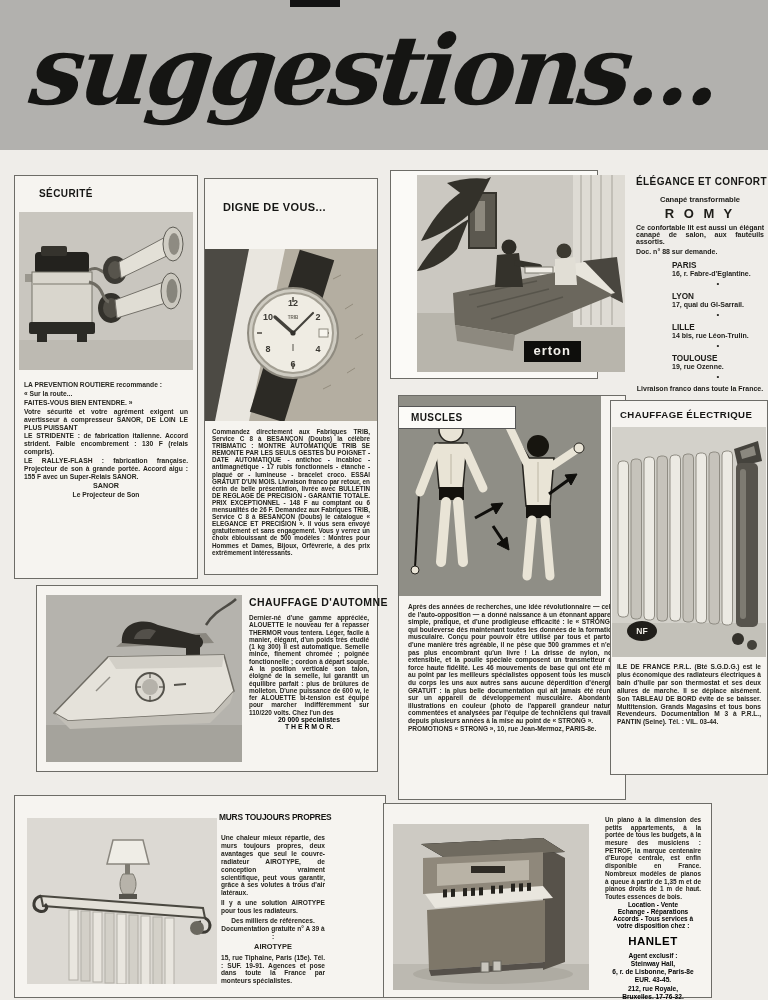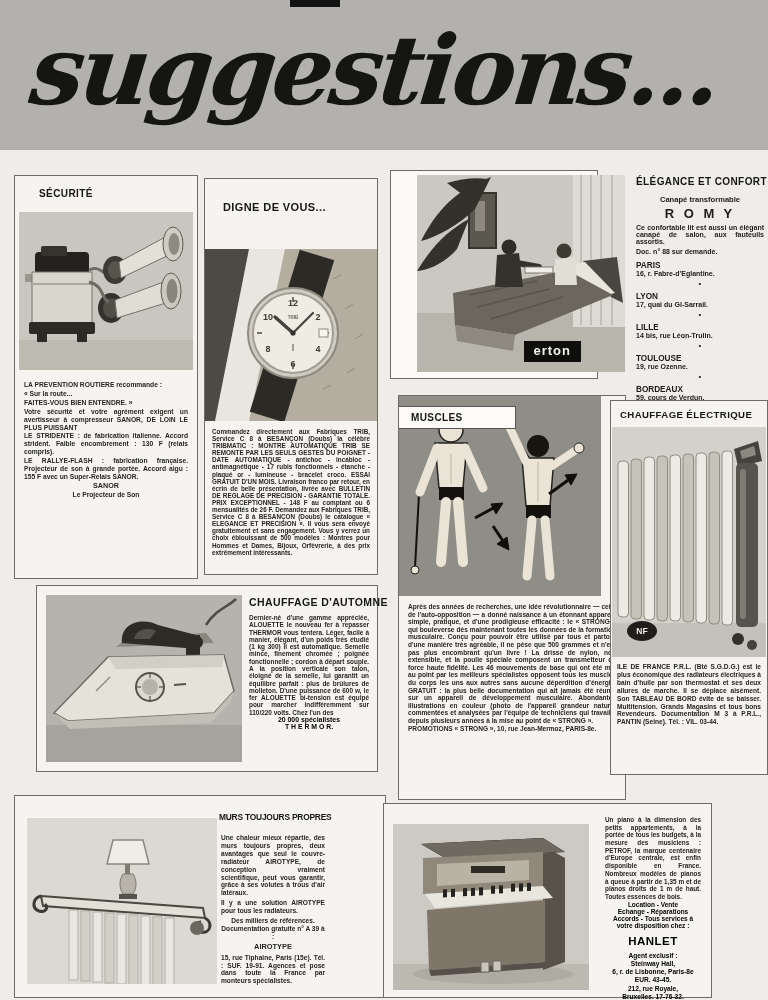--- a/index.html
+++ b/index.html
@@ -38,21 +38,21 @@
   .erton-label{position:absolute;right:16px;bottom:16px;background:#0e0e0c;color:#f3f1ec;
     font-weight:bold;font-size:13px;letter-spacing:1px;padding:2px 10px 4px 10px;}
 
   
   .elegance{position:absolute;left:636px;top:176px;width:128px;color:#1d1c18;}
   .elegance .box-title{display:block;text-align:center;font-size:10px;margin-bottom:8px;}
   .elegance .sub{font-size:7.6px;font-weight:bold;text-align:center;}
   .elegance .romy{font-size:13px;font-weight:bold;text-align:center;letter-spacing:3px;margin:2px 0 3px 0;}
   .elegance .etext{font-size:7px;font-weight:bold;text-align:justify;}
   .elegance .doc{font-size:7px;font-weight:bold;margin-top:3px;}
-  .elegance .city{margin-top:6px;}
+  .elegance .city{margin-top:6px;margin-left:36px;}
   .elegance .cname{font-size:8.2px;font-weight:bold;}
   .elegance .caddr{font-size:7px;font-weight:bold;}
   .elegance .bullet{text-align:center;font-size:8px;line-height:5px;margin-top:4px;}
   .elegance .efoot{font-size:7px;font-weight:bold;text-align:center;margin-top:6px;}
 
   
   .muscles-illu{position:absolute;left:0;top:0;width:202px;height:200px;}
   .muscles-label{position:absolute;left:0;top:10px;width:104px;height:21px;background:#fcfbf8;
     border:1px solid #555;border-left:none;line-height:21px;padding-left:12px;font-size:10px;}
   .muscles-text{position:absolute;left:9px;right:9px;top:207px;font-size:6.55px;line-height:1.16;}
@@ -239,25 +239,20 @@
       <div class="bullet">•</div>
     </div>
     <div class="city">
       <div class="cname">LILLE</div>
       <div class="caddr">14 bis, rue Léon-Trulin.</div>
       <div class="bullet">•</div>
     </div>
     <div class="city">
       <div class="cname">TOULOUSE</div>
       <div class="caddr">19, rue Ozenne.</div>
-      <div class="bullet">•</div>
-    </div>
-    <div class="city">
-      <div class="cname">BORDEAUX</div>
-      <div class="caddr">59, cours de Verdun.</div>
       <div class="bullet">•</div>
     </div>
     <div class="efoot">Livraison franco dans toute la France.</div>
   </div>
 
   <div class="box" style="left:398px;top:395px;width:228px;height:405px;">
     <div class="photo muscles-illu">
       <svg width="202" height="200" viewBox="0 0 202 200">
         <rect width="202" height="200" fill="#8f8e86"></rect>
 

